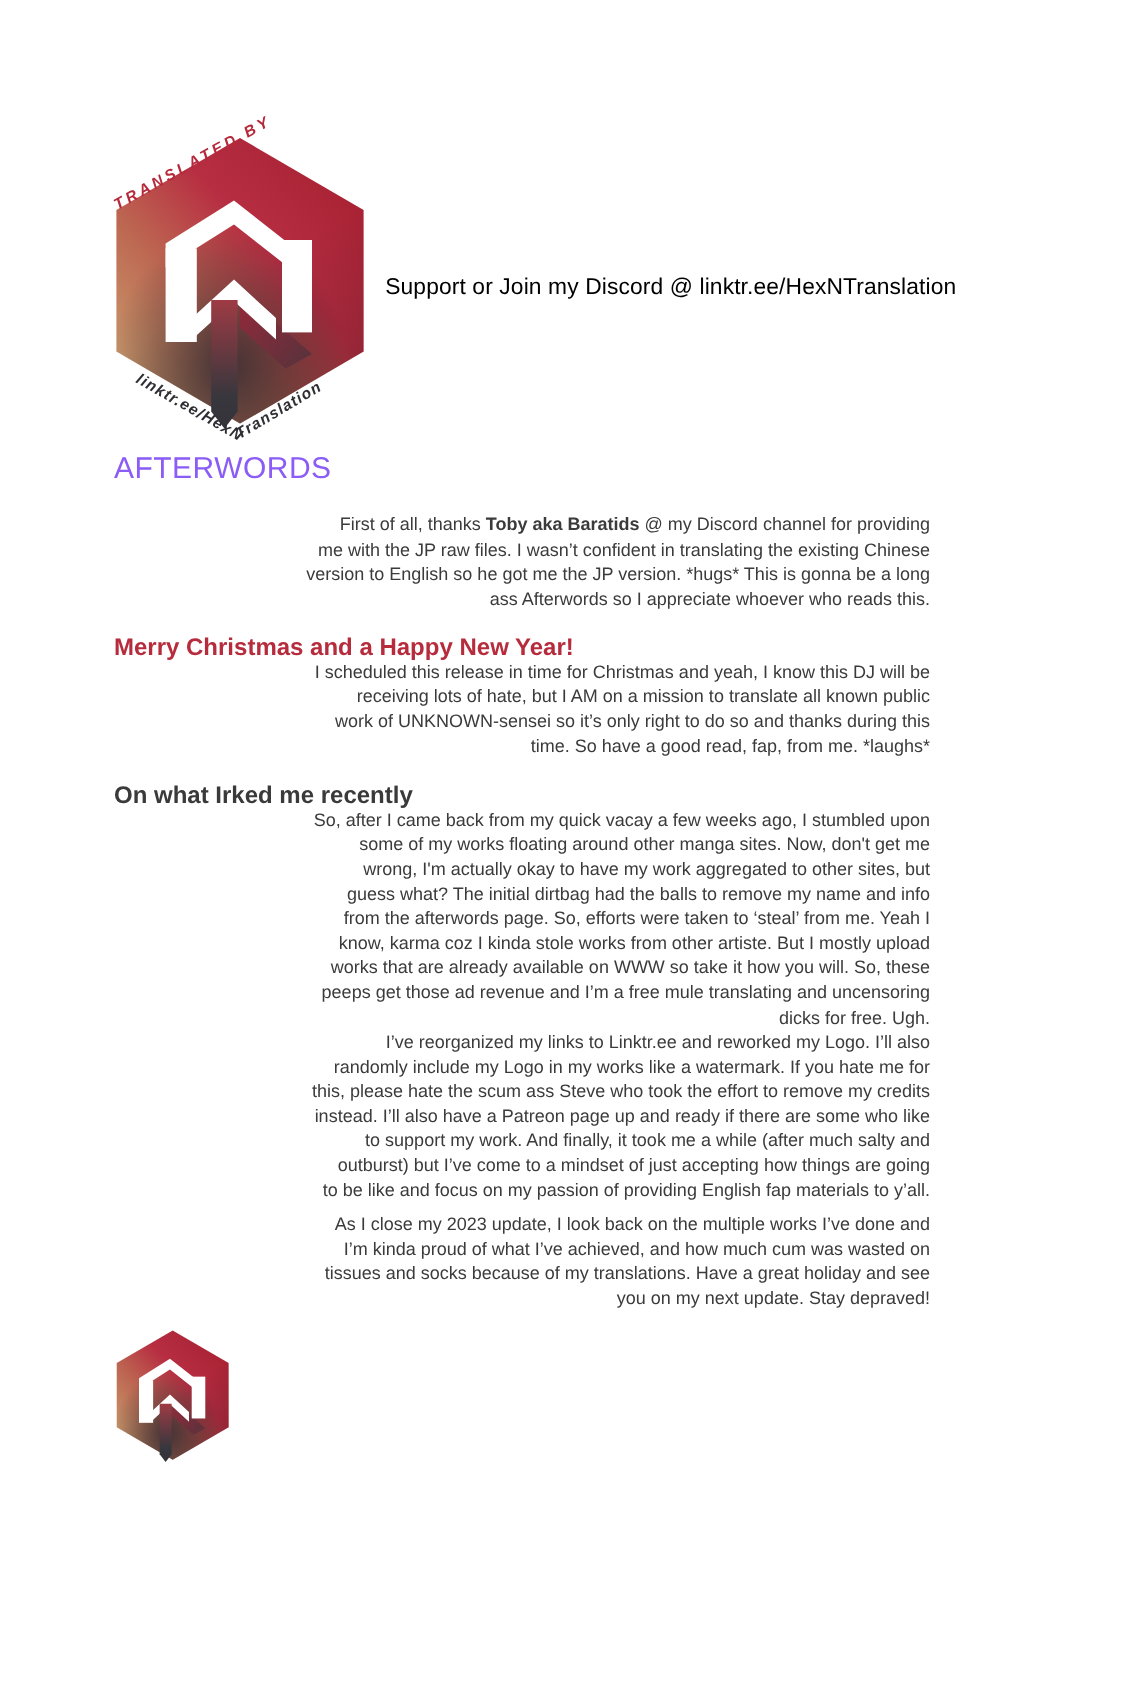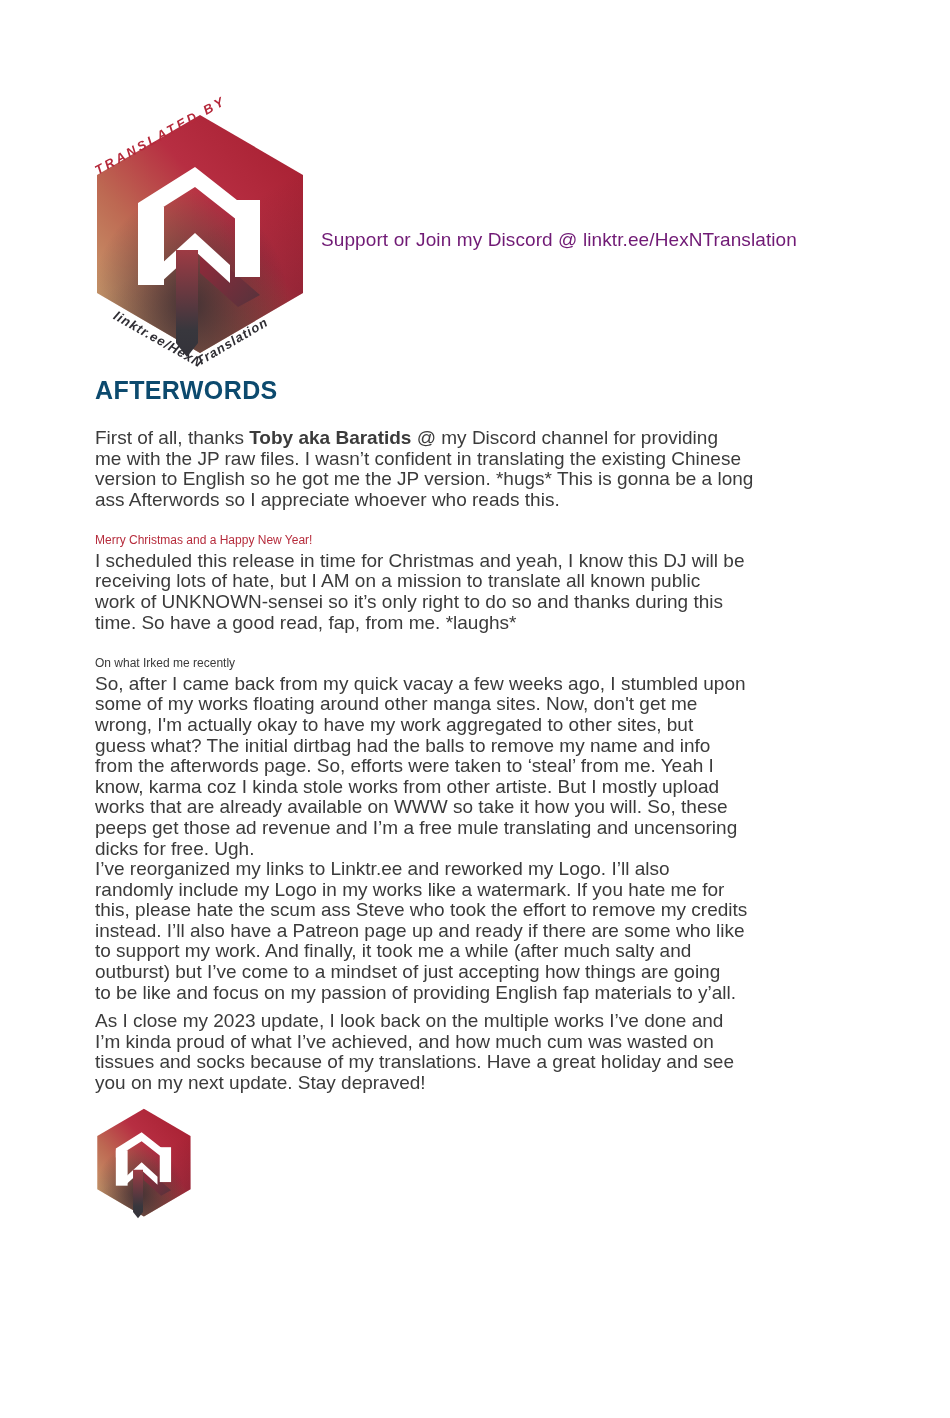--- a/index.html
+++ b/index.html
@@ -3,32 +3,32 @@
 <meta charset="utf-8">
 <style>
   html,body{margin:0;padding:0;}
   body{
     width:950px;height:1418px;background:#ffffff;position:relative;overflow:hidden;
     font-family:"Liberation Sans","DejaVu Sans",sans-serif;color:#3b3b3b;
   }
   .logo-big{position:absolute;left:88px;top:95px;width:230px;height:290px;}
   .logo-small{margin-top:12px;width:96px;height:115px;}
   .support-line{
-    position:absolute;left:321px;top:229px;font-size:19px;color:#701a75;letter-spacing:.1px;
+    position:absolute;left:321px;top:229px;font-size:19px;color:#000000;letter-spacing:.1px;
   }
   .page-title{
-    position:absolute;left:95px;top:377px;font-size:25px;font-weight:700;
-    letter-spacing:.4px;color:#0c4a6e;line-height:26px;
+    position:absolute;left:95px;top:377px;font-size:25px;font-weight:400;
+    letter-spacing:.4px;color:#8b5cf6;line-height:26px;
   }
   .content{position:absolute;left:95px;top:428px;width:680px;}
   .para{
-    margin:0;font-size:19px;line-height:20.6px;white-space:pre-line;color:#3b3b3b;
+    margin:0;font-size:15px;line-height:20.6px;white-space:pre-line;color:#3b3b3b;text-align:right;
   }
   .sec-h{
-    margin:19.5px 0 0 0;font-size:12px;line-height:21px;font-weight:normal;color:#3a3a3a;
+    margin:19.5px 0 0 0;font-size:20px;line-height:21px;font-weight:bold;color:#3a3a3a;
     white-space:pre-line;
   }
   .sec-h.red{color:#b62c3c;}
   .b{font-weight:bold;}
   .i{}
   .signature{margin:22px 0 0 0;font-size:19px;line-height:22px;color:#333333;}
 </style>
 </head>
 <body>
 

